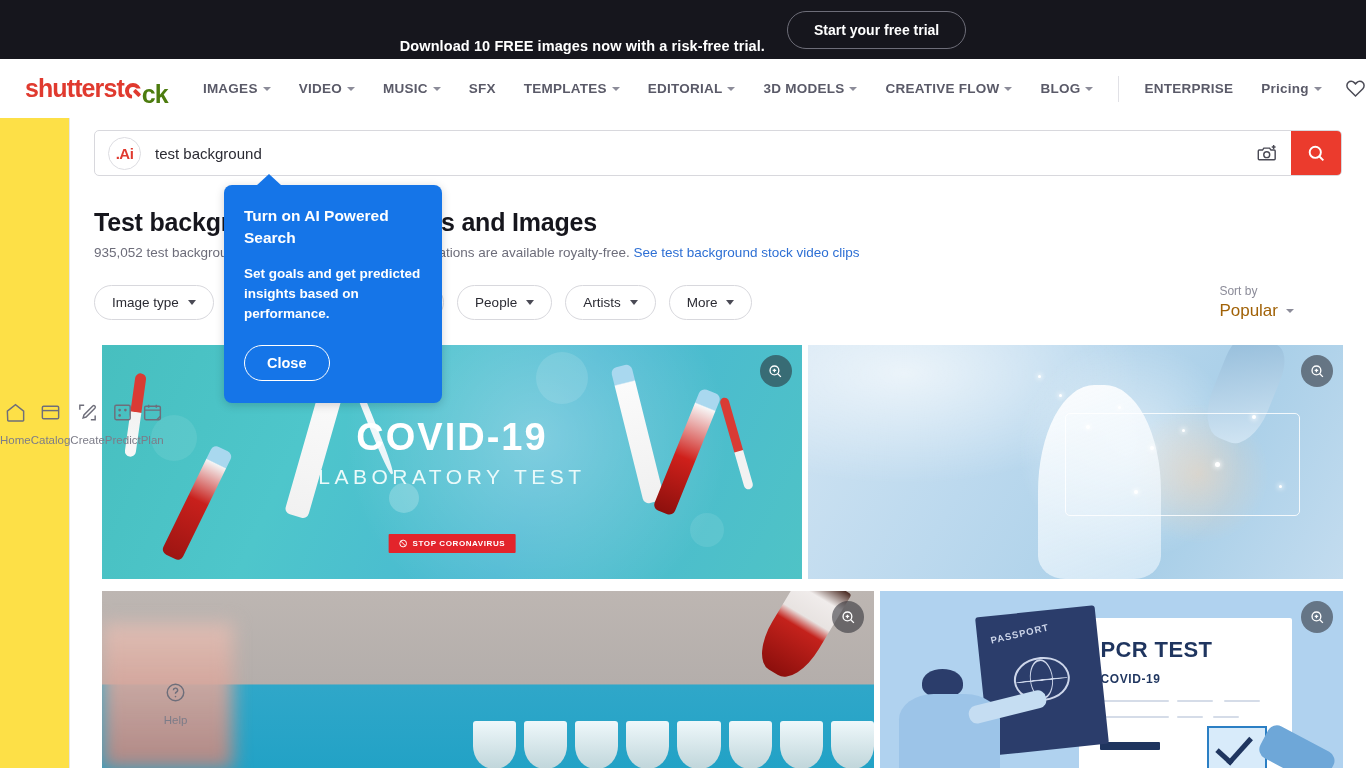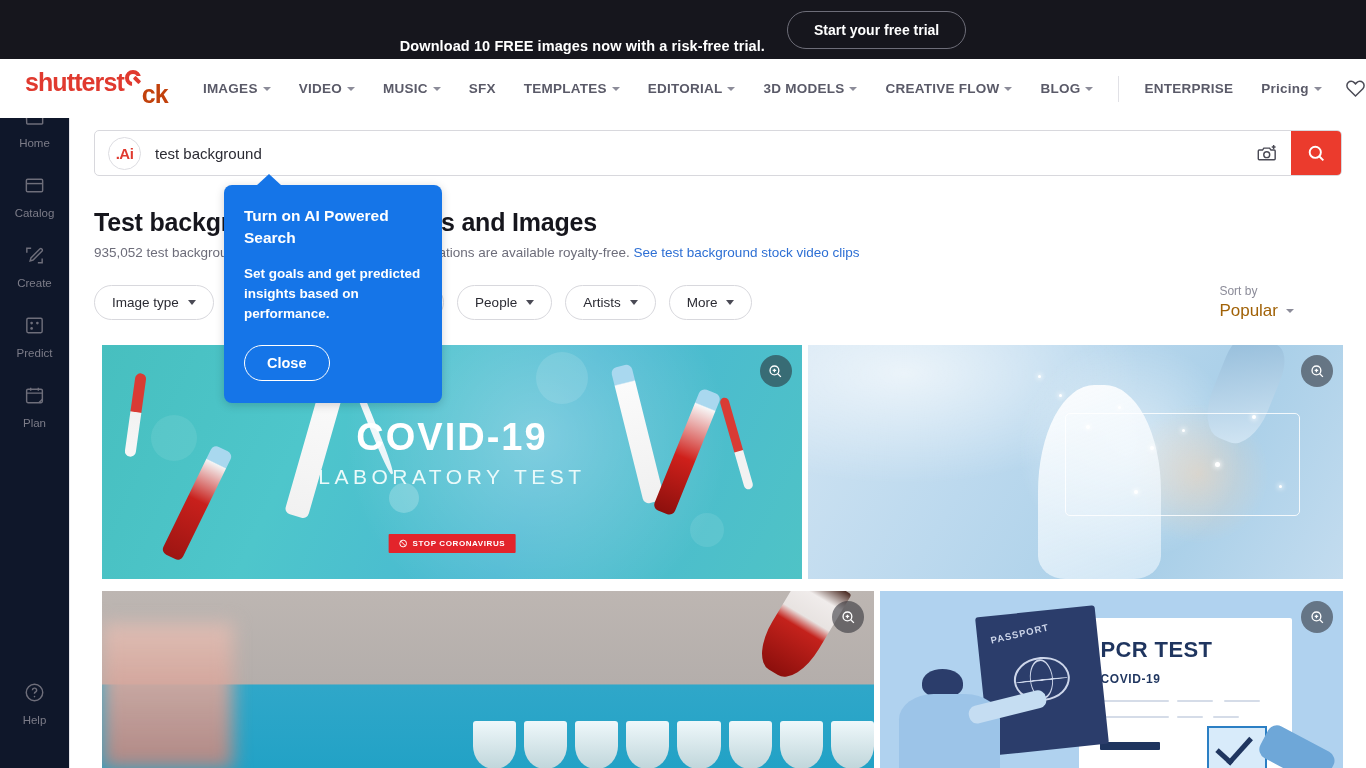--- a/index.html
+++ b/index.html
@@ -23,24 +23,24 @@
     background:transparent; cursor:pointer; white-space:nowrap;
   }
 
   
   .header{
     height:59px; background:#fff; display:flex; align-items:center;
     padding-left:25px; position:relative; z-index:40;
   }
   .logo{
     font-size:25px; font-weight:800; letter-spacing:-.9px;
-    display:flex; white-space:nowrap; cursor:pointer;
+    display:flex; align-items:center; white-space:nowrap; cursor:pointer;
   }
   .logo .red{ color:#e03a2f; }
-  .logo .dark{ color:#c2410c;margin-top:12px; }
+  .logo .dark{ color:#4d7c0f;margin-top:12px; }
   .logo .oglyph{
     display:inline-block; width:16px; height:16px; position:relative;
     margin:0 1px; transform:translateY(2px);
   }
   .logo .oglyph::before{
     content:""; position:absolute; inset:0;
     border:4px solid #e03a2f; border-radius:50%;
     clip-path: polygon(0 0, 100% 0, 100% 38%, 45% 38%, 45% 100%, 0 100%);
   }
   .logo .oglyph::after{
@@ -65,22 +65,22 @@
   .heart{ margin:0 12px; cursor:pointer; display:flex; }
   .login-btn{
     border:1px solid #d6d6db; border-radius:22px; background:#fff;
     padding:10px 22px; font-size:14px; font-weight:700; color:#2b2b33;
     cursor:pointer; white-space:nowrap;
   }
 
   
   .rail{
     position:absolute; left:0; top:59px; width:70px; bottom:0;
-    background:#0f172a; border-right:1px solid #e6e6ea;
-    display:flex; flex-direction:column; align-items:center;
+    background:#fde047; border-right:1px solid #e6e6ea;
+    display:flex; flex-direction:row; align-items:center;
     padding-top:45px; z-index:30;
   }
   .rail-item{
     display:flex; flex-direction:column; align-items:center; gap:6px;
     margin-bottom:25px; cursor:pointer; width:100%;
   }
   .rail-label{ font-size:11.5px; color:#7c7c88; }
   .rail-bottom{ margin-top:auto; margin-bottom:42px; }
 
   

